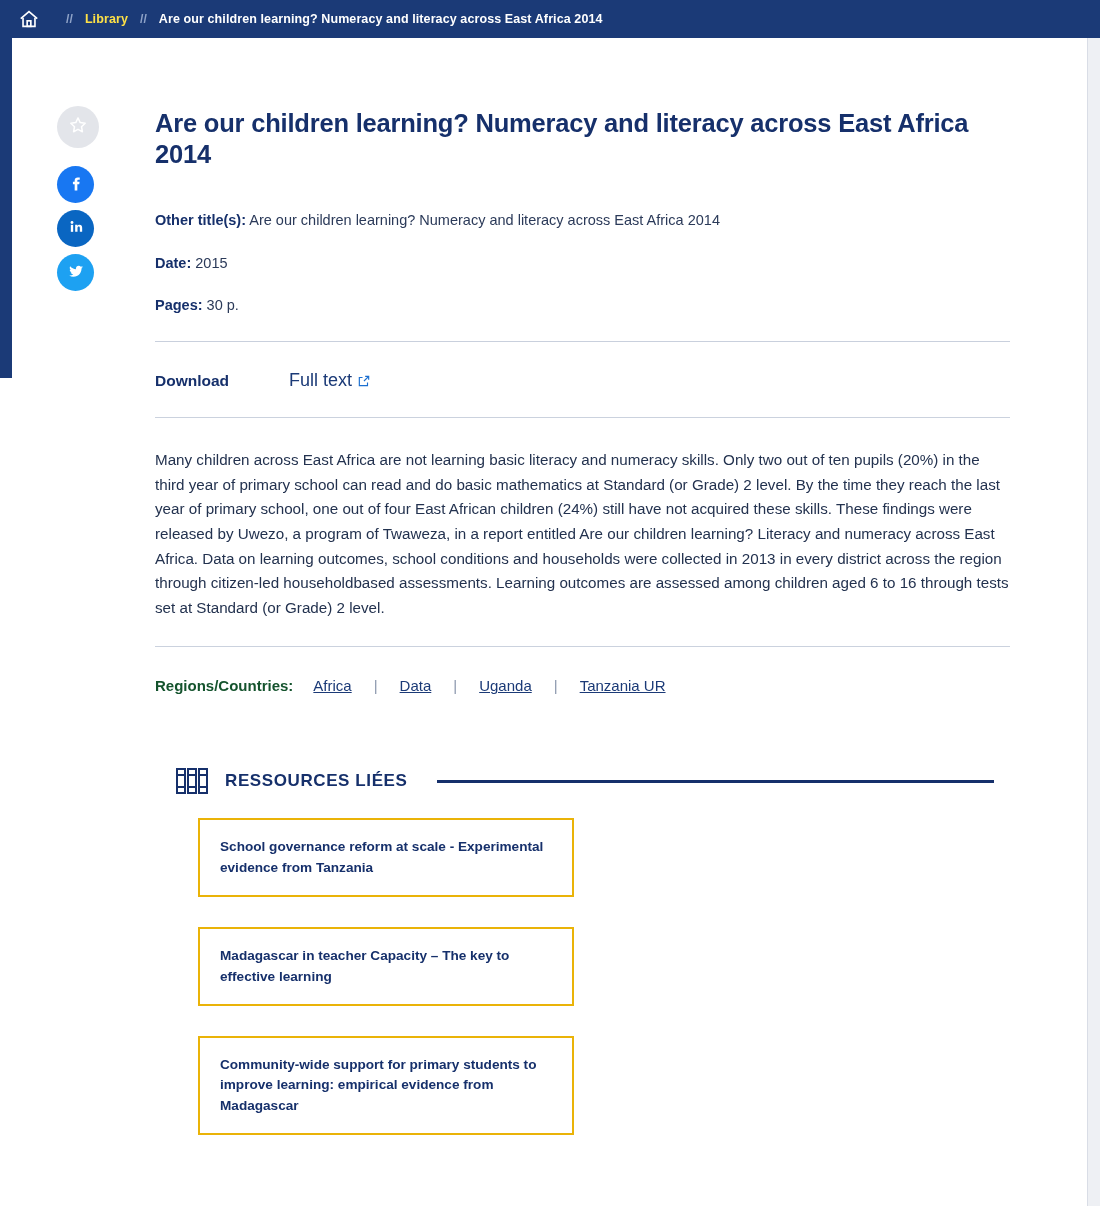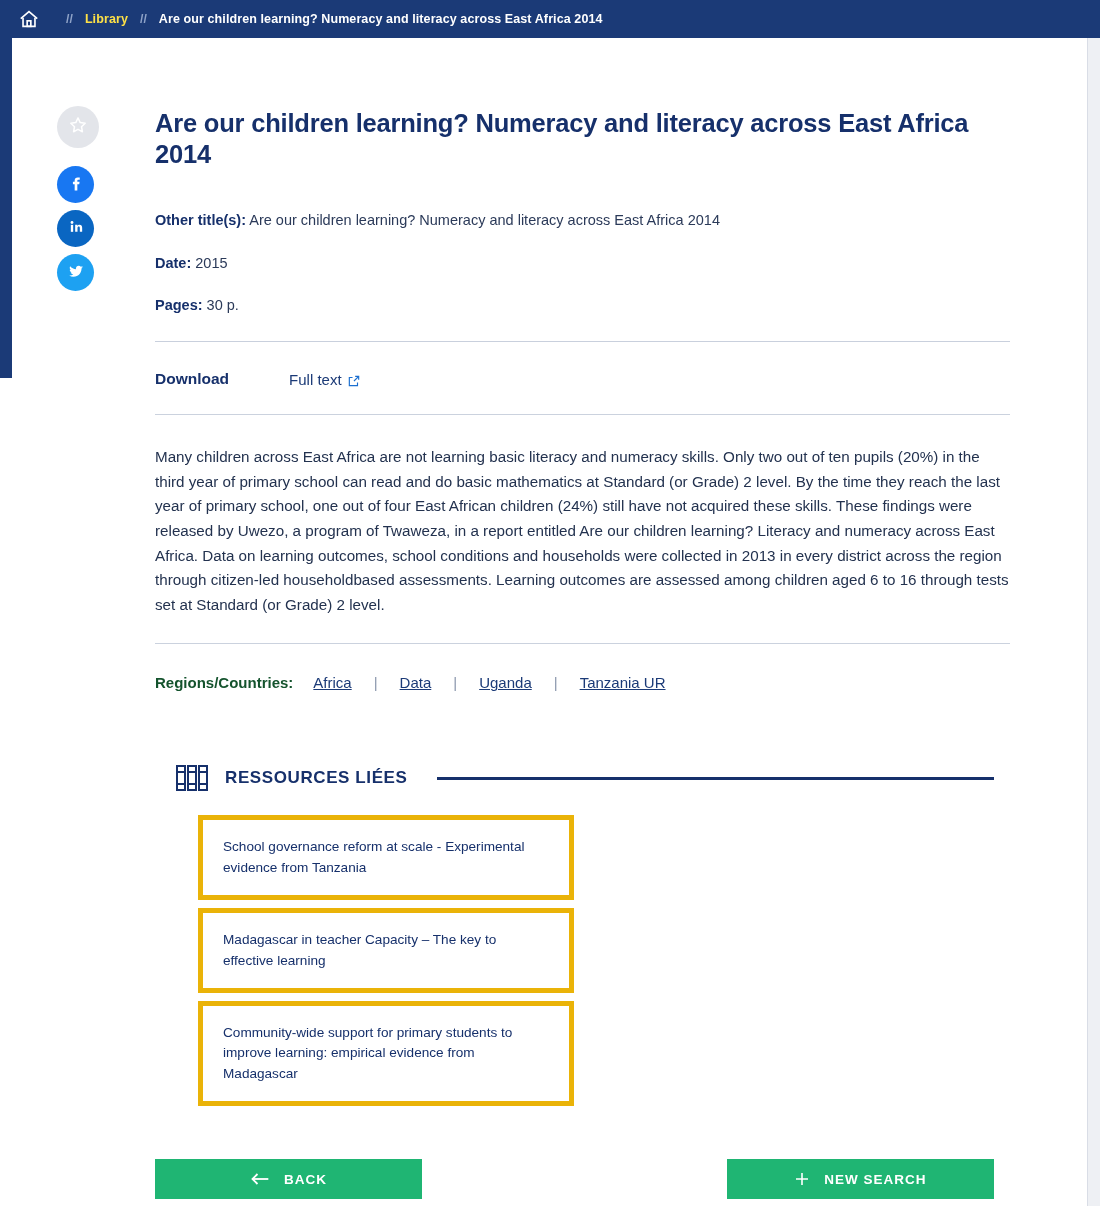--- a/index.html
+++ b/index.html
@@ -161,23 +161,23 @@
   }
   .download-label {
     font-weight: bold;
     color: #16306b;
     margin-right: 60px;
     font-size: 15.5px;
   }
   .fulltext-link {
     color: #1b3a77;
     text-decoration: none;
-    font-size: 15px;
+    font-size: 18px;
     display: inline-flex;
-    align-items: flex-end;
+    align-items: center;
     gap: 5px;
   }
   .ext-icon { display: inline-flex; }
 
   .abstract {
     font-size: 15.2px;
     line-height: 1.62;
     color: #23324f;
     margin: 30px 0 18px 0;
     max-width: 856px;
@@ -233,26 +233,26 @@
 
   .cards-grid {
     display: grid;
     grid-template-columns: 376px 376px;
     column-gap: 41px;
     row-gap: 0;
     margin-left: 43px;
   }
   .card-col { display: flex; flex-direction: column; }
   .res-card {
-    border: 5px solid #eab308;
+    border: 2px solid #eab308;
     padding: 17px 19px 17px 20px;
-    margin-bottom: 8px;
+    margin-bottom: 30px;
     font-size: 13.6px;
     line-height: 1.5;
-    font-weight: normal;
+    font-weight: bold;
     color: #16306b;
     cursor: pointer;
     background: #fff;
     min-height: 56px;
   }
 
   
   .footer-btns {
     display: flex;
     justify-content: space-between;

